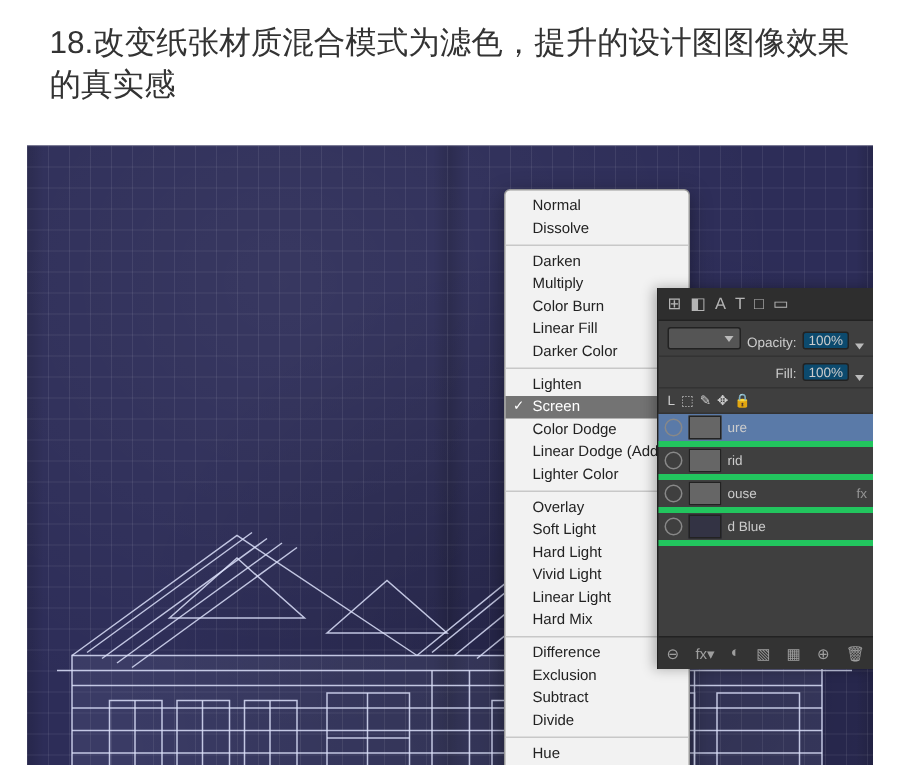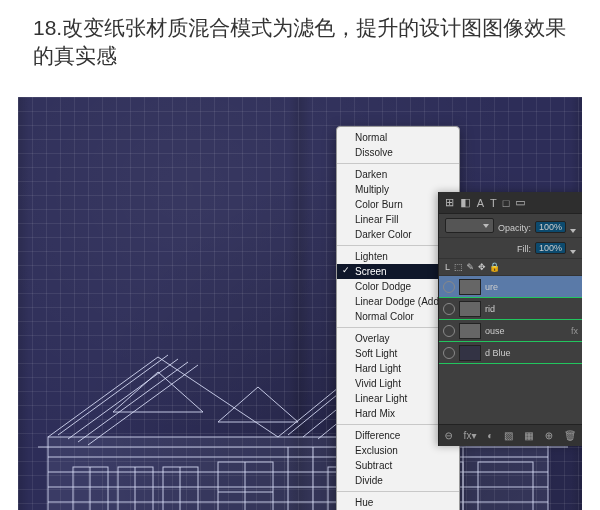--- a/index.html
+++ b/index.html
@@ -17,34 +17,34 @@
     background-size:14px 14px}
   .house{position:absolute;left:0;right:0;bottom:0;top:140px}
   .house svg{width:100%;height:100%}
   .house line,.house rect,.house polyline,.house polygon{stroke:rgba(220,225,250,.85);stroke-width:1;fill:none}
   .house .wall{fill:rgba(180,185,220,.1)}
 
   
   .menu{position:absolute;left:318px;top:29px;width:124px;background:#f2f2f2;border:1px solid #999;border-radius:4px;box-shadow:0 4px 14px rgba(0,0,0,.4);font-size:10px;color:#222;padding:3px 0}
   .menu .item{padding:1px 10px 1px 18px;line-height:13px;white-space:nowrap;position:relative}
   .menu .sep{height:1px;background:#c8c8c8;margin:3px 0}
-  .menu .item.sel{background:#0f172a;color:#fff}
+  .menu .item.sel{background:#737373;color:#fff}
   .menu .item.sel::before{content:"✓";position:absolute;left:5px;top:0;font-size:9px}
 
   
   .panel{position:absolute;right:0;top:95px;width:144px;background:#3f3f3f;color:#ccc;font-size:9px;border-left:1px solid #222;box-shadow:-2px 0 8px rgba(0,0,0,.3)}
   .panel .tabs{display:flex;align-items:center;height:22px;background:#2e2e2e;border-bottom:1px solid #222;gap:6px;padding:0 6px}
   .panel .tabs span{opacity:.85;font-size:11px}
   .panel .row{display:flex;align-items:flex-end;padding:4px 6px;border-bottom:1px solid #333;gap:4px}
   .panel .blendbox{flex:1;height:15px;background:#555;border:1px solid #222;border-radius:2px;display:flex;align-items:center;justify-content:space-between;padding:0 4px}
   .panel .chev{width:0;height:0;border-left:3px solid transparent;border-right:3px solid transparent;border-top:4px solid #bbb}
   .panel .pct{background:#0c4a6e;border:1px solid #222;padding:0 3px;border-radius:2px}
   .panel .locks{display:flex;align-items:center;gap:4px;padding:3px 6px;border-bottom:1px solid #333}
   .panel .layers{}
-  .panel .layer{display:flex;align-items:center;height:22px;padding:0 4px;border-bottom:1px solid #22c55e;gap:4px}
+  .panel .layer{display:flex;align-items:center;height:22px;padding:0 4px;border-bottom:4px solid #22c55e;gap:4px}
   .panel .layer.active{background:#5a7aa8}
   .panel .eye{width:12px;height:12px;border:1px solid #888;border-radius:50%}
   .panel .thumb{width:22px;height:16px;background:#666;border:1px solid #222}
   .panel .layer.bg .thumb{background:#334}
   .panel .fx{margin-left:auto;opacity:.6;}
   .panel .spacer{height:60px}
   .panel .footer{display:flex;align-items:center;justify-content:space-around;height:22px;background:#333;border-top:1px solid #222;font-size:10px}
   .panel .footer span{opacity:.7}
 </style>
 </head>
@@ -109,21 +109,21 @@
       <div class="item">Darken</div>
       <div class="item">Multiply</div>
       <div class="item">Color Burn</div>
       <div class="item">Linear Fill</div>
       <div class="item">Darker Color</div>
       <div class="sep"></div>
       <div class="item">Lighten</div>
       <div class="item sel">Screen</div>
       <div class="item">Color Dodge</div>
       <div class="item">Linear Dodge (Add)</div>
-      <div class="item">Normal Color</div>
+      <div class="item">Lighter Color</div>
       <div class="sep"></div>
       <div class="item">Overlay</div>
       <div class="item">Soft Light</div>
       <div class="item">Hard Light</div>
       <div class="item">Vivid Light</div>
       <div class="item">Linear Light</div>
       <div class="item">Hard Mix</div>
       <div class="sep"></div>
       <div class="item">Difference</div>
       <div class="item">Exclusion</div>

